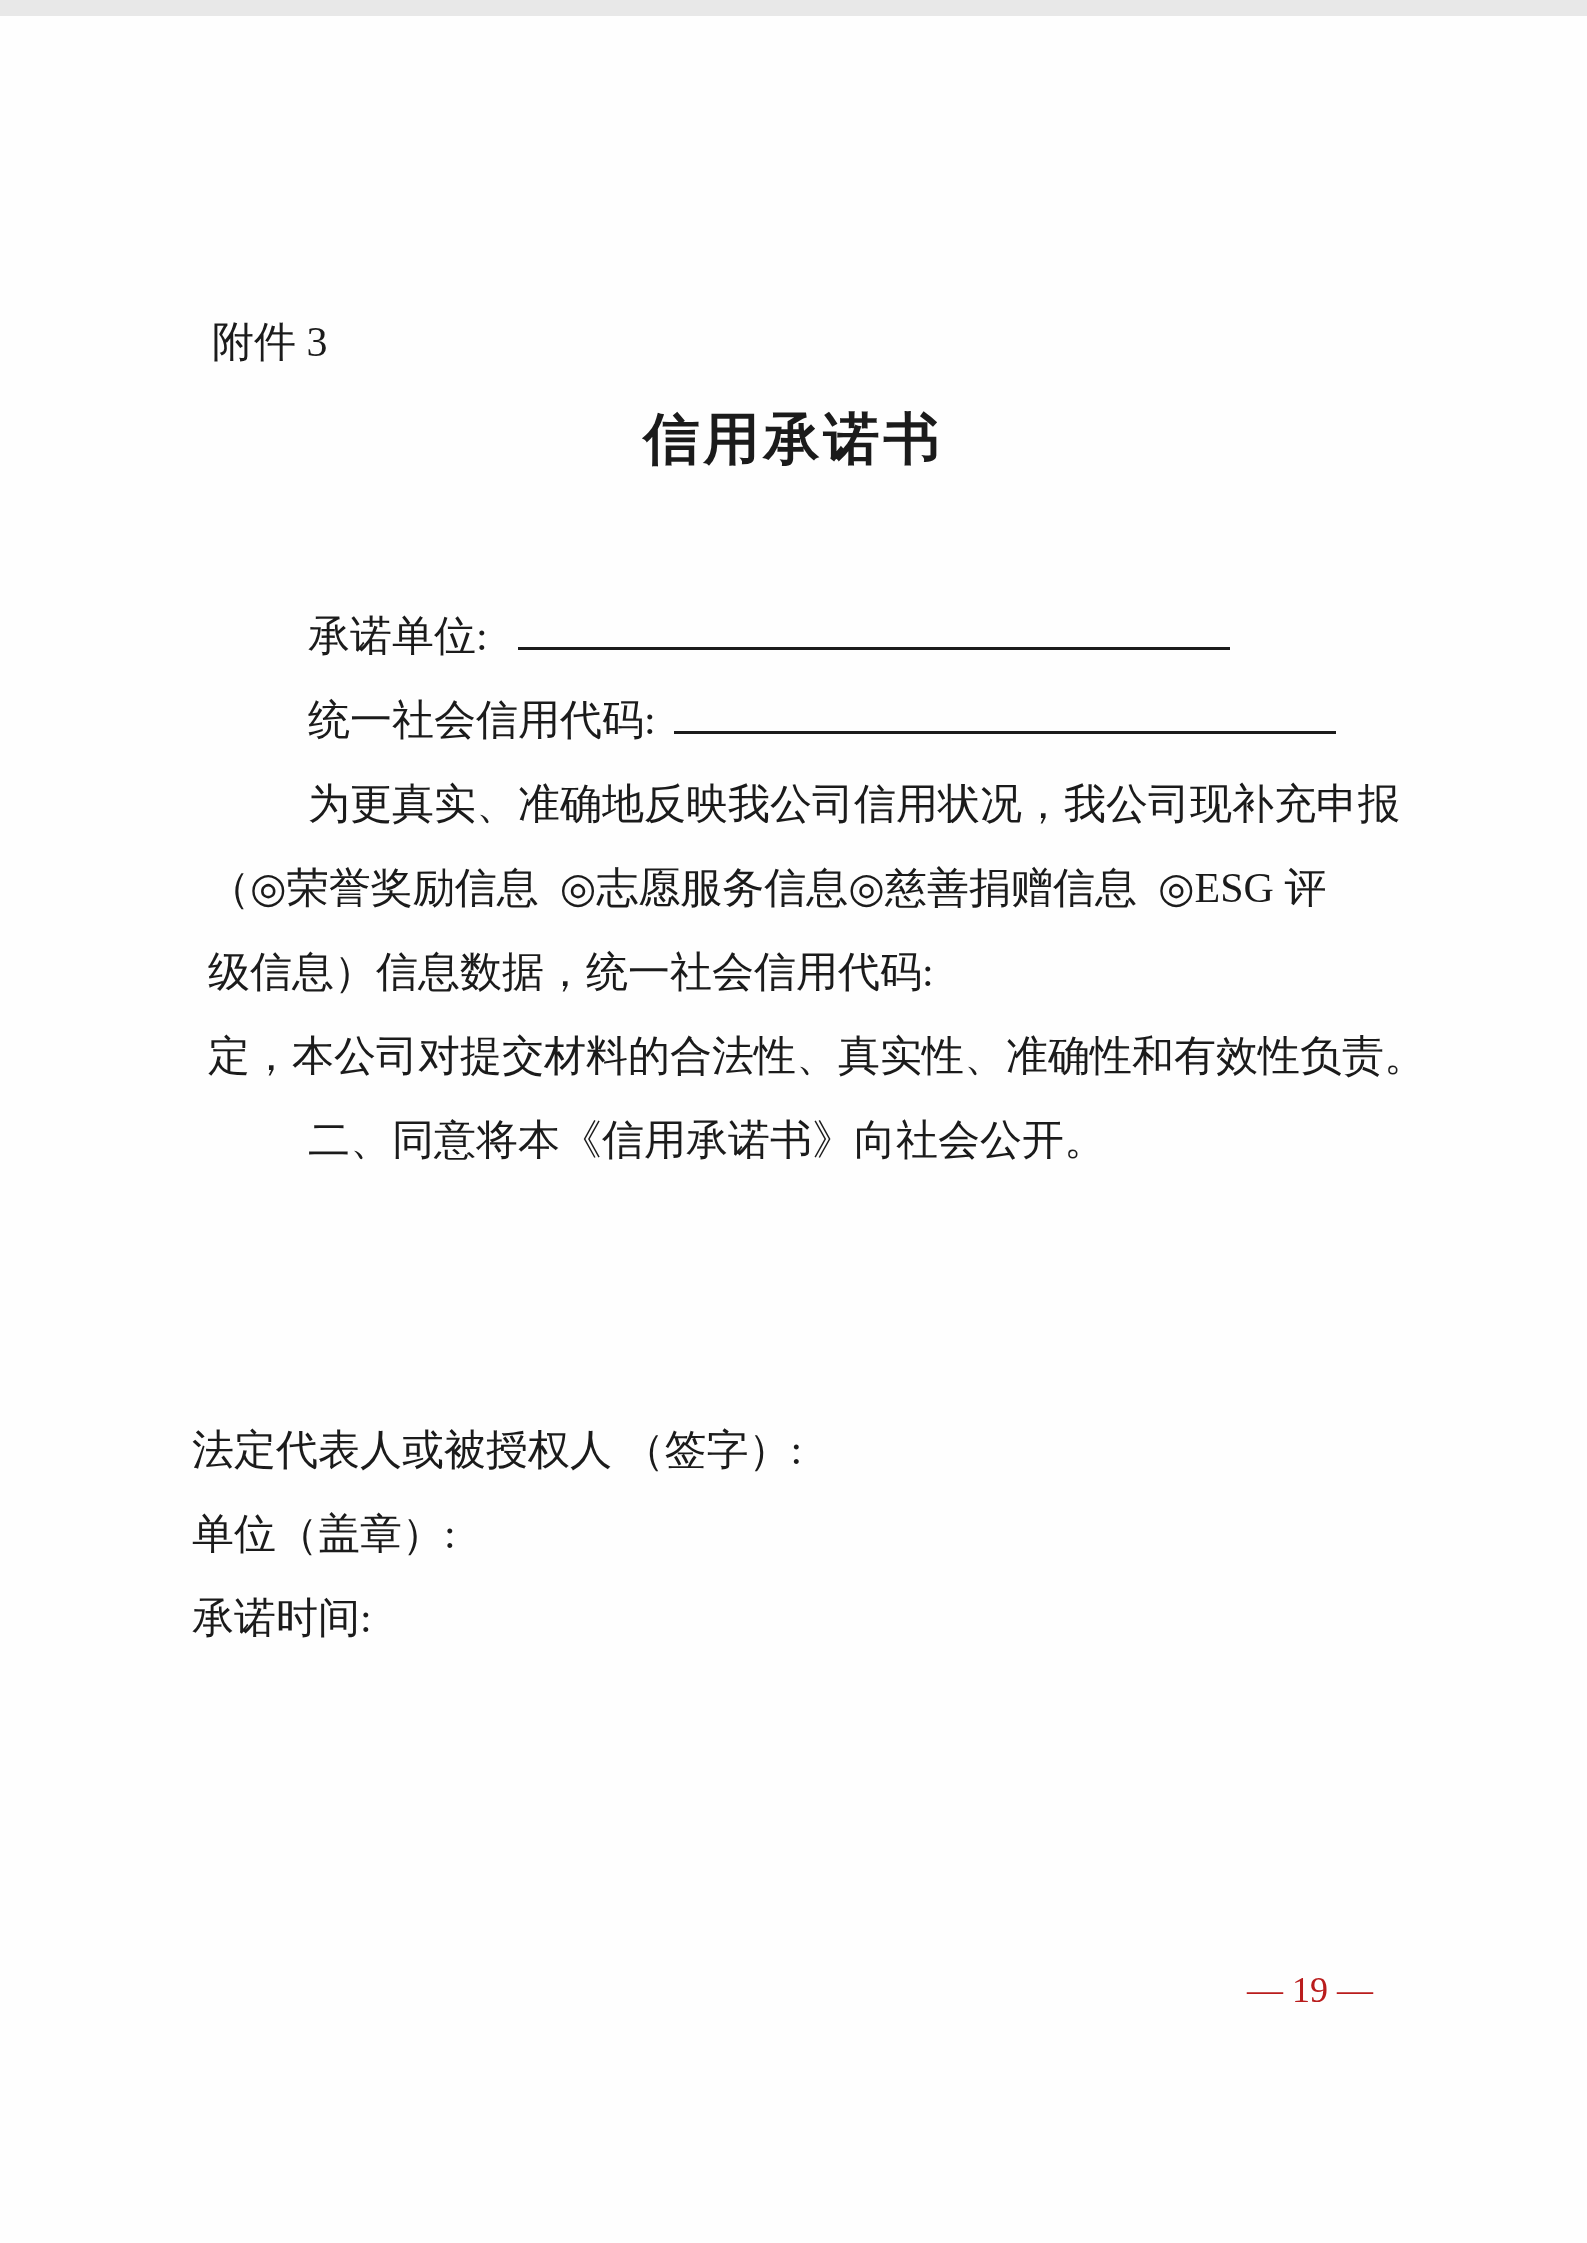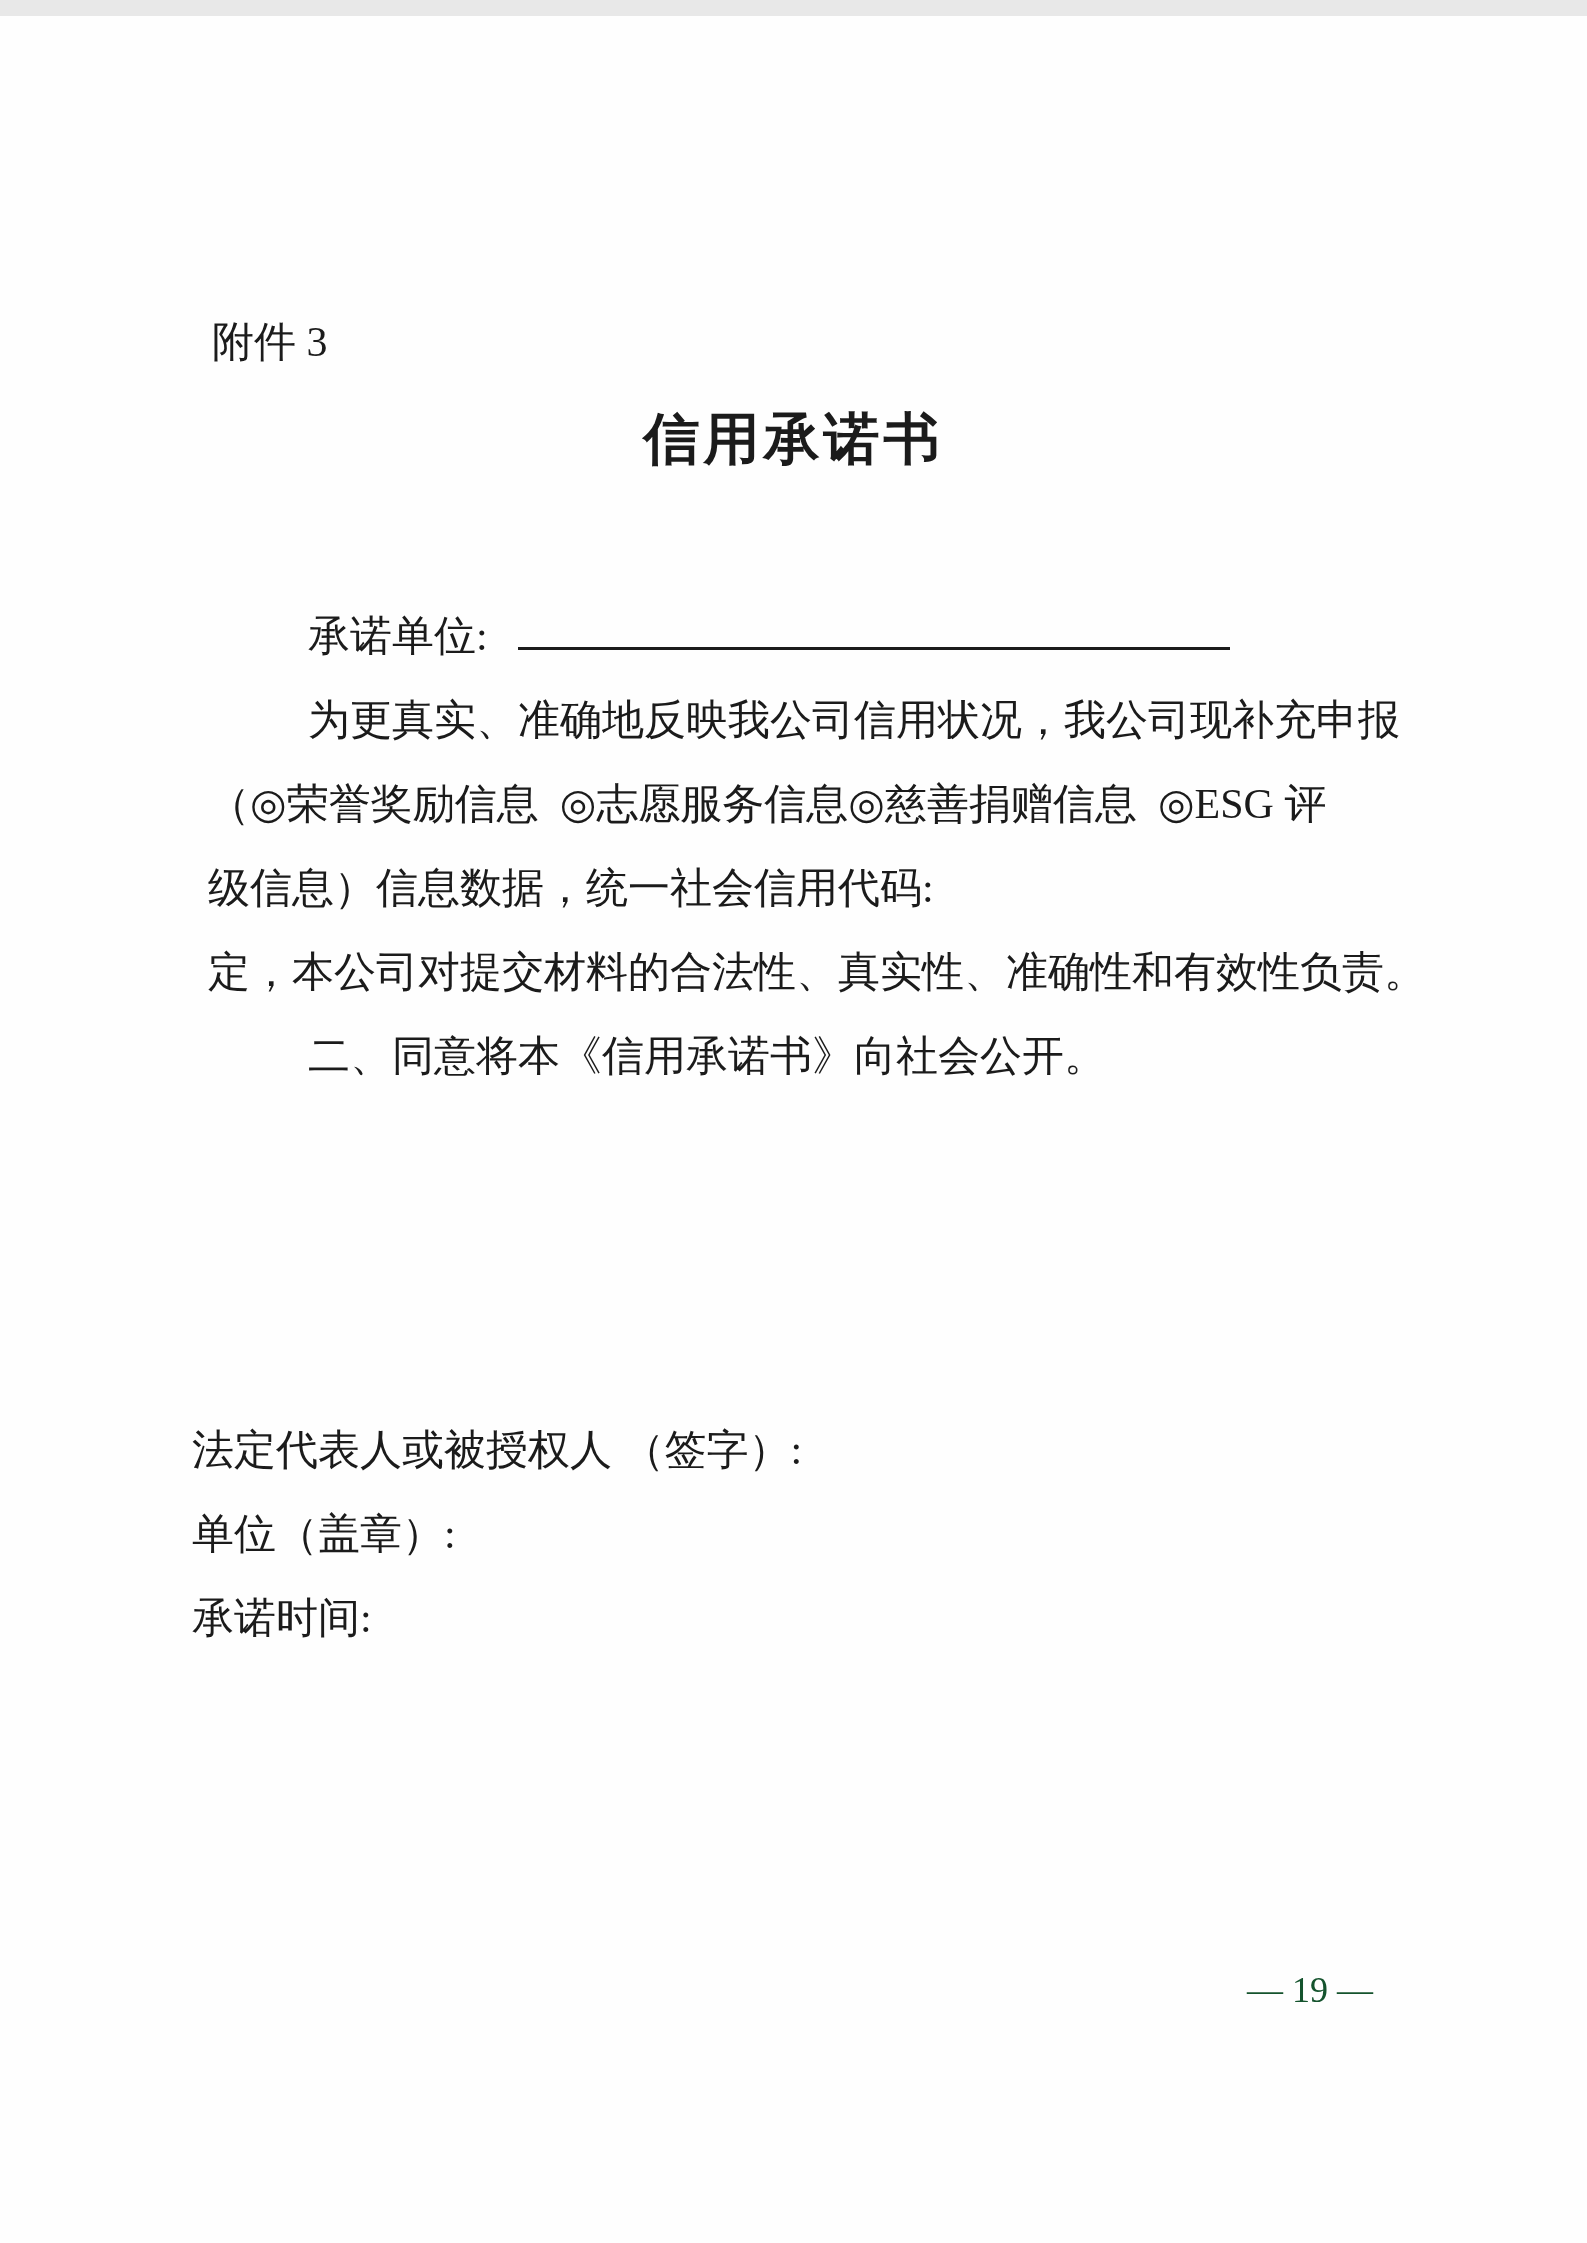--- a/index.html
+++ b/index.html
@@ -77,36 +77,37 @@
   }
   .page-number {
     position: absolute;
     top: 1952px;
     left: 1180px;
     width: 260px;
     text-align: center;
     font-size: 36px;
     line-height: 44px;
     white-space: pre;
-    color: #14532d;
+    color: #b91c1c;
   }
 </style>
 </head>
 <body>
 
 <div class="sheet">
 
   <div class="attachment">附件 3</div>
 
   <h1 class="doc-title">信用承诺书</h1>
 
   <div class="content">
 
     <div class="row indent"><span>承诺单位:</span><span class="fill fill-unit"></span></div>
 
+    <div class="row indent"><span>统一社会信用代码:</span><span class="fill fill-code"></span></div>
 
     <div class="row indent">为更真实、准确地反映我公司信用状况，我公司现补充申报</div>
 
     <div class="row">（◎荣誉奖励信息  ◎志愿服务信息◎慈善捐赠信息  ◎ESG 评</div>
 
     <div class="row">级信息）信息数据，统一社会信用代码:</div>
 
 
     <div class="row">定，本公司对提交材料的合法性、真实性、准确性和有效性负责。</div>
 

